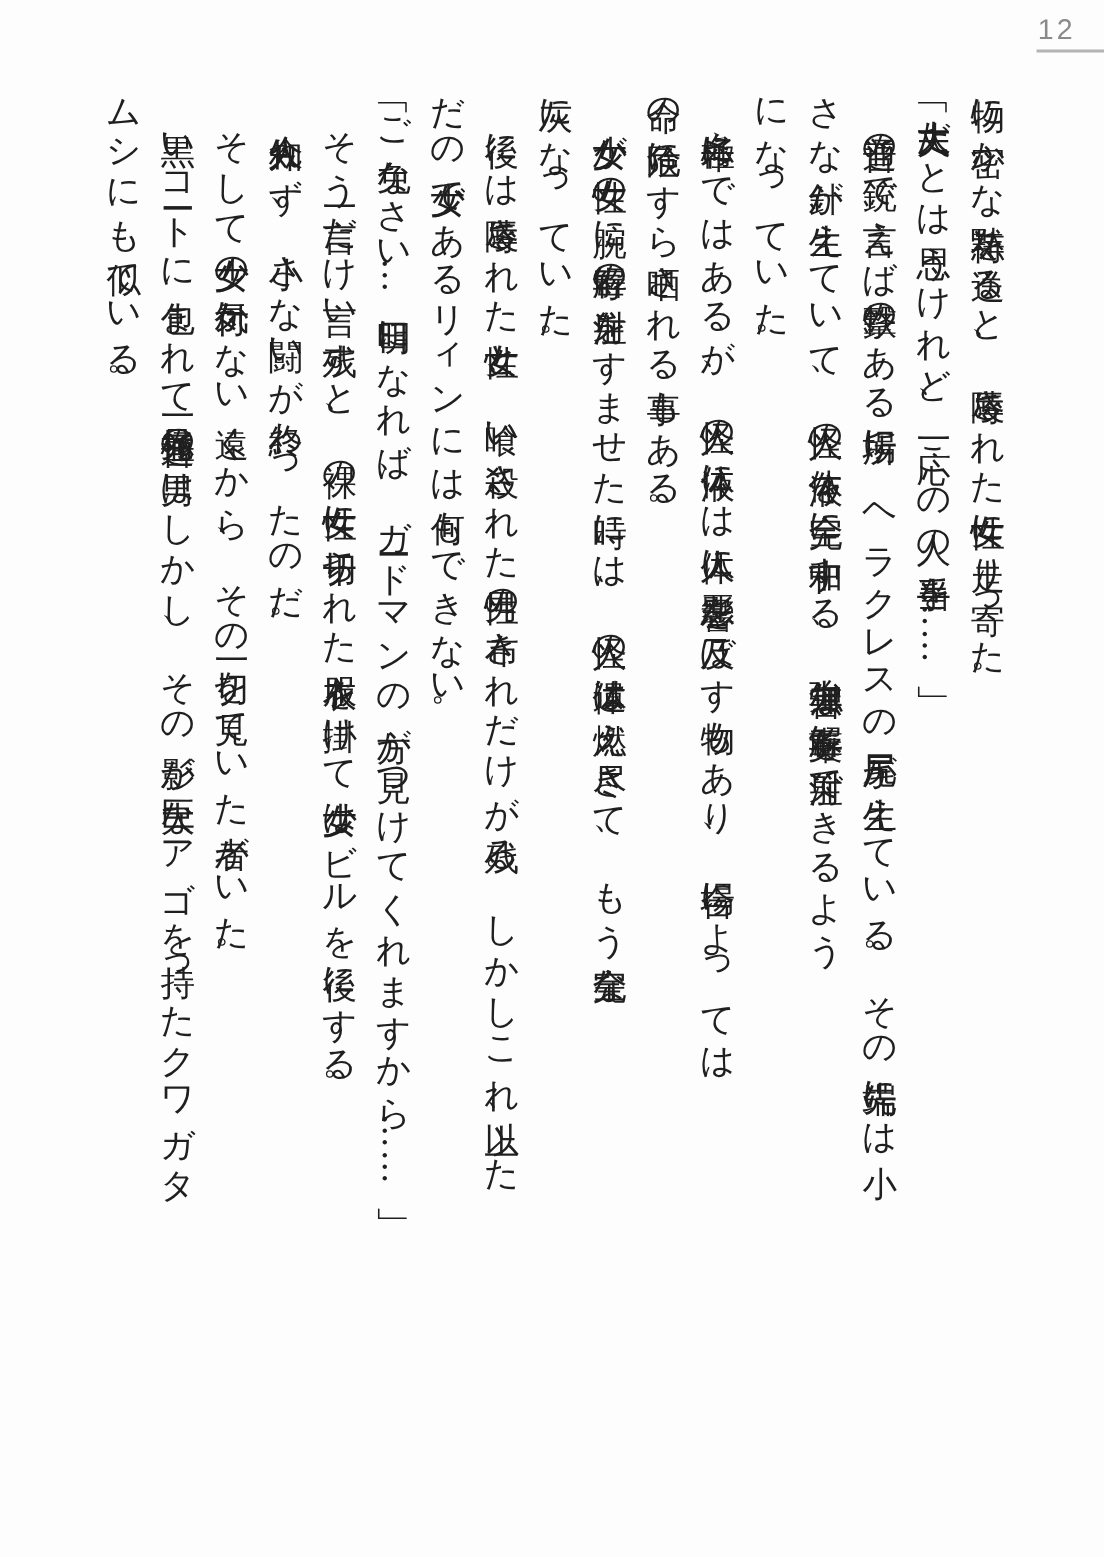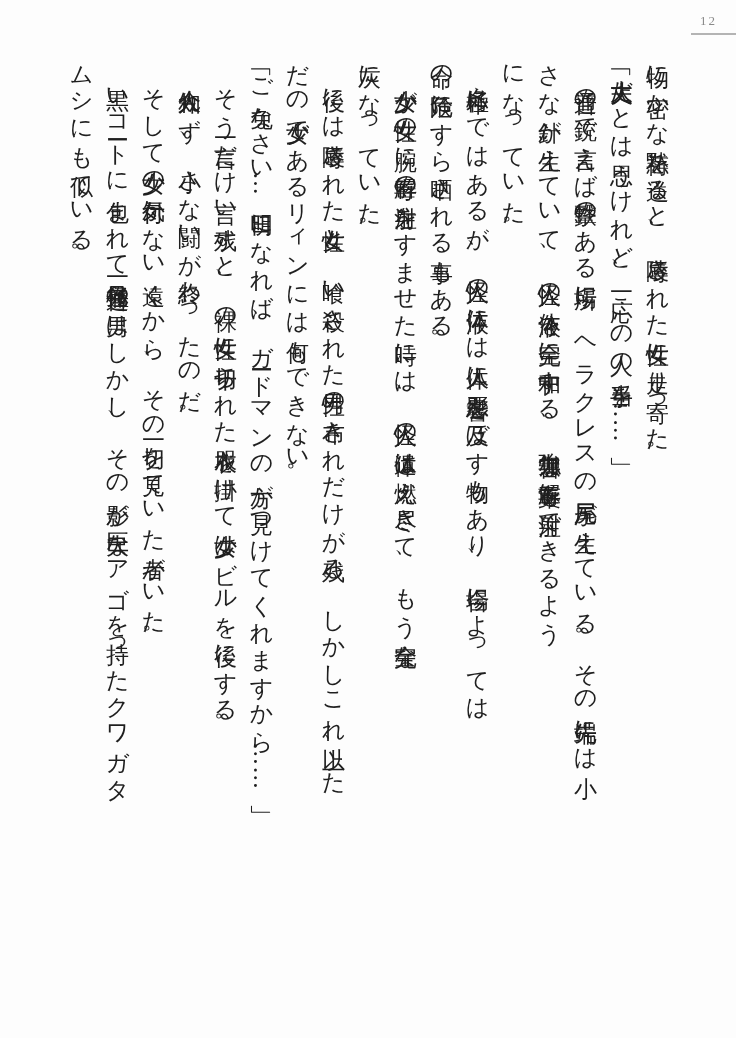--- a/index.html
+++ b/index.html
@@ -15,22 +15,22 @@
     position: relative;
     width: 736px;
     height: 1038px;
     background: #fdfdfd;
   }
   .folio {
     position: absolute;
     top: 11px;
     right: 19px;
     color: #8a8a8a;
-    font-family: Liberation Serif, serif;
-    font-size: 13px;
+    font-family: Liberation Sans, sans-serif;
+    font-size: 19px;
     letter-spacing: 2px;
     line-height: 20px;
   }
   .folio-rule {
     position: absolute;
     top: 33px;
     right: 0;
     width: 45px;
     height: 2px;
     background: #b4b4b4;

